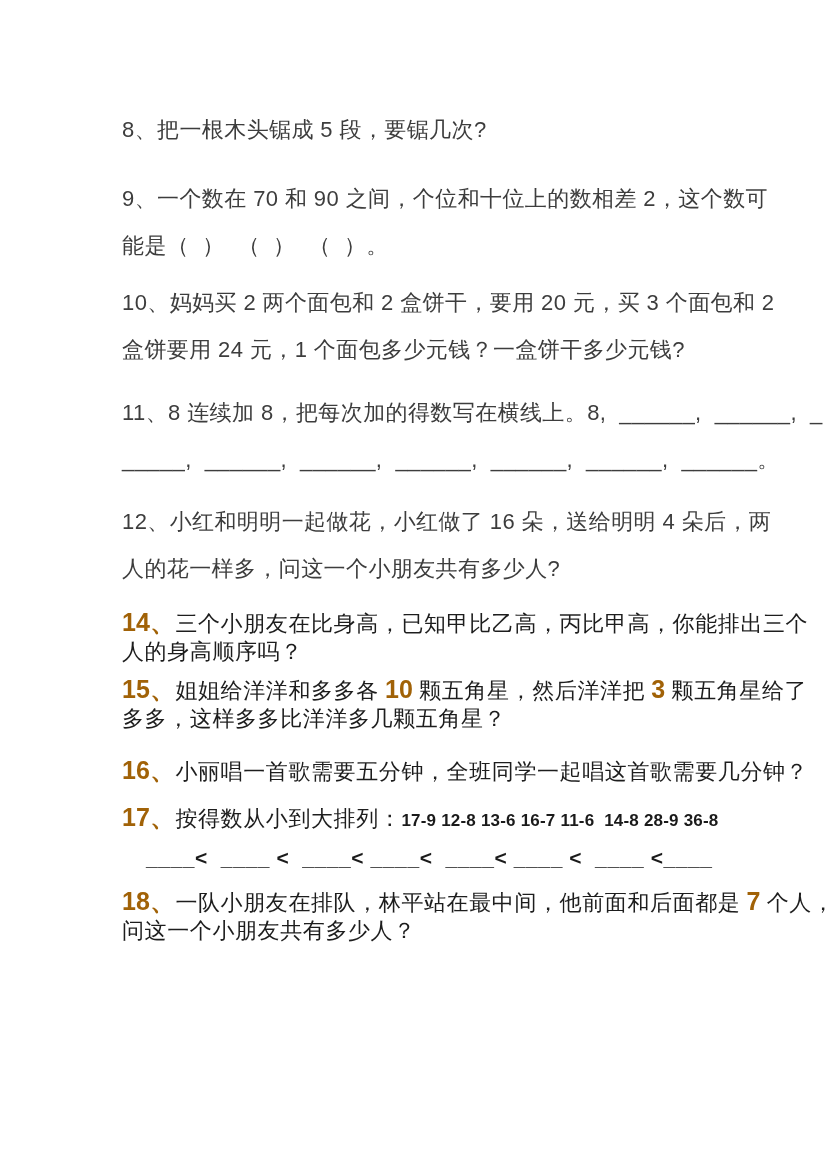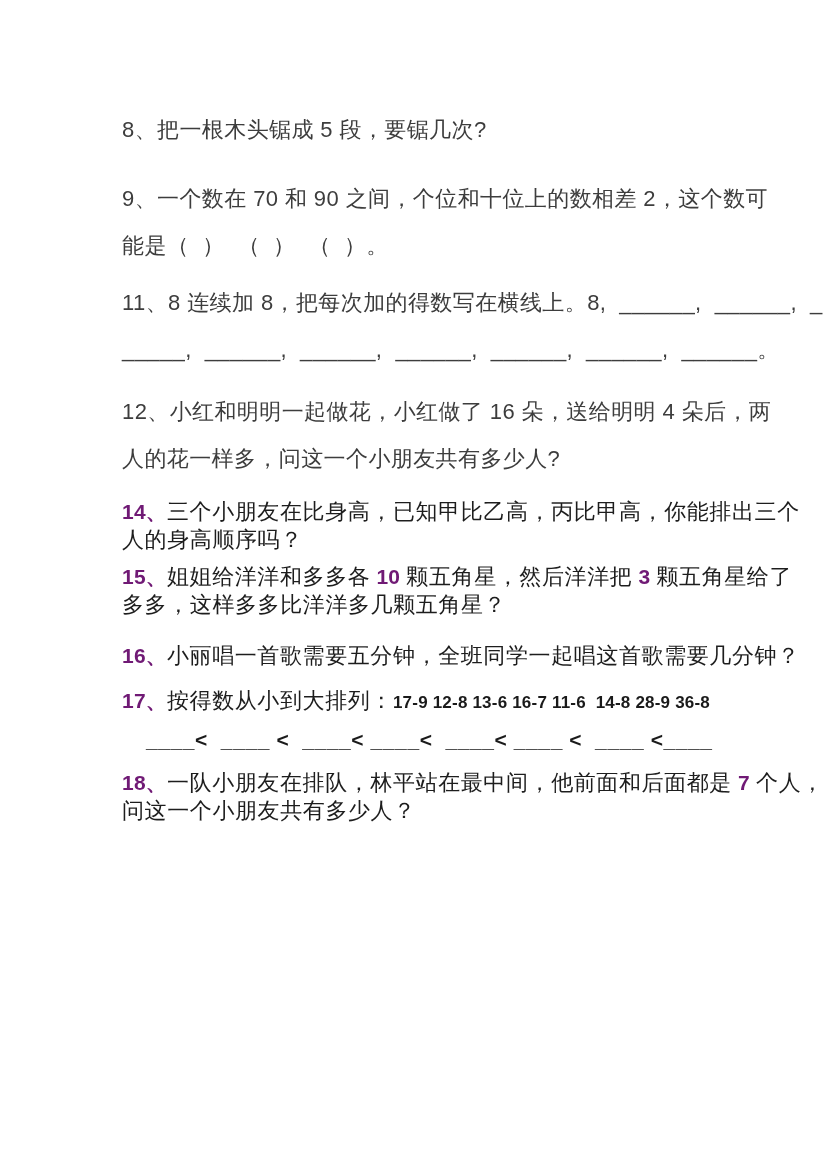--- a/index.html
+++ b/index.html
@@ -38,22 +38,22 @@
     font-weight: 400;
     font-size: 22px;
     line-height: 28px;
     color: #1d1d1d;
     letter-spacing: 0.6px;
   }
   
   .num {
     font-family: "Liberation Sans", "DejaVu Sans", sans-serif;
     font-weight: 700;
-    font-size: 21px;
-    color: #701a75;
+    font-size: 25px;
+    color: #a16207;
     letter-spacing: 0.2px;
   }
   .expr {
     font-family: "Liberation Sans", "DejaVu Sans", sans-serif;
     font-weight: 700;
     font-size: 17px;
     color: #1a1a1a;
     letter-spacing: 0.2px;
   }
   .answer-row {
@@ -72,20 +72,24 @@
 
   <p class="prob sans" style="margin-bottom:22px">
     <span class="line">8、把一根木头锯成 5 段，要锯几次?</span>
   </p>
 
   <p class="prob sans" style="margin-bottom:10px">
     <span class="line">9、一个数在 70 和 90 之间，个位和十位上的数相差 2，这个数可</span>
     <span class="line">能是（  ）  （  ）  （  ）。</span>
   </p>
 
+  <p class="prob sans" style="margin-bottom:16px">
+    <span class="line">10、妈妈买 2 两个面包和 2 盒饼干，要用 20 元，买 3 个面包和 2</span>
+    <span class="line">盒饼要用 24 元，1 个面包多少元钱？一盒饼干多少元钱?</span>
+  </p>
 
   <p class="prob sans" style="margin-bottom:15px">
     <span class="line">11、8 连续加 8，把每次加的得数写在横线上。8,  ______,  ______,  _</span>
     <span class="line">_____,  ______,  ______,  ______,  ______,  ______,  ______。</span>
   </p>
 
   <p class="prob sans" style="margin-bottom:16px">
     <span class="line">12、小红和明明一起做花，小红做了 16 朵，送给明明 4 朵后，两</span>
     <span class="line">人的花一样多，问这一个小朋友共有多少人?</span>
   </p>

